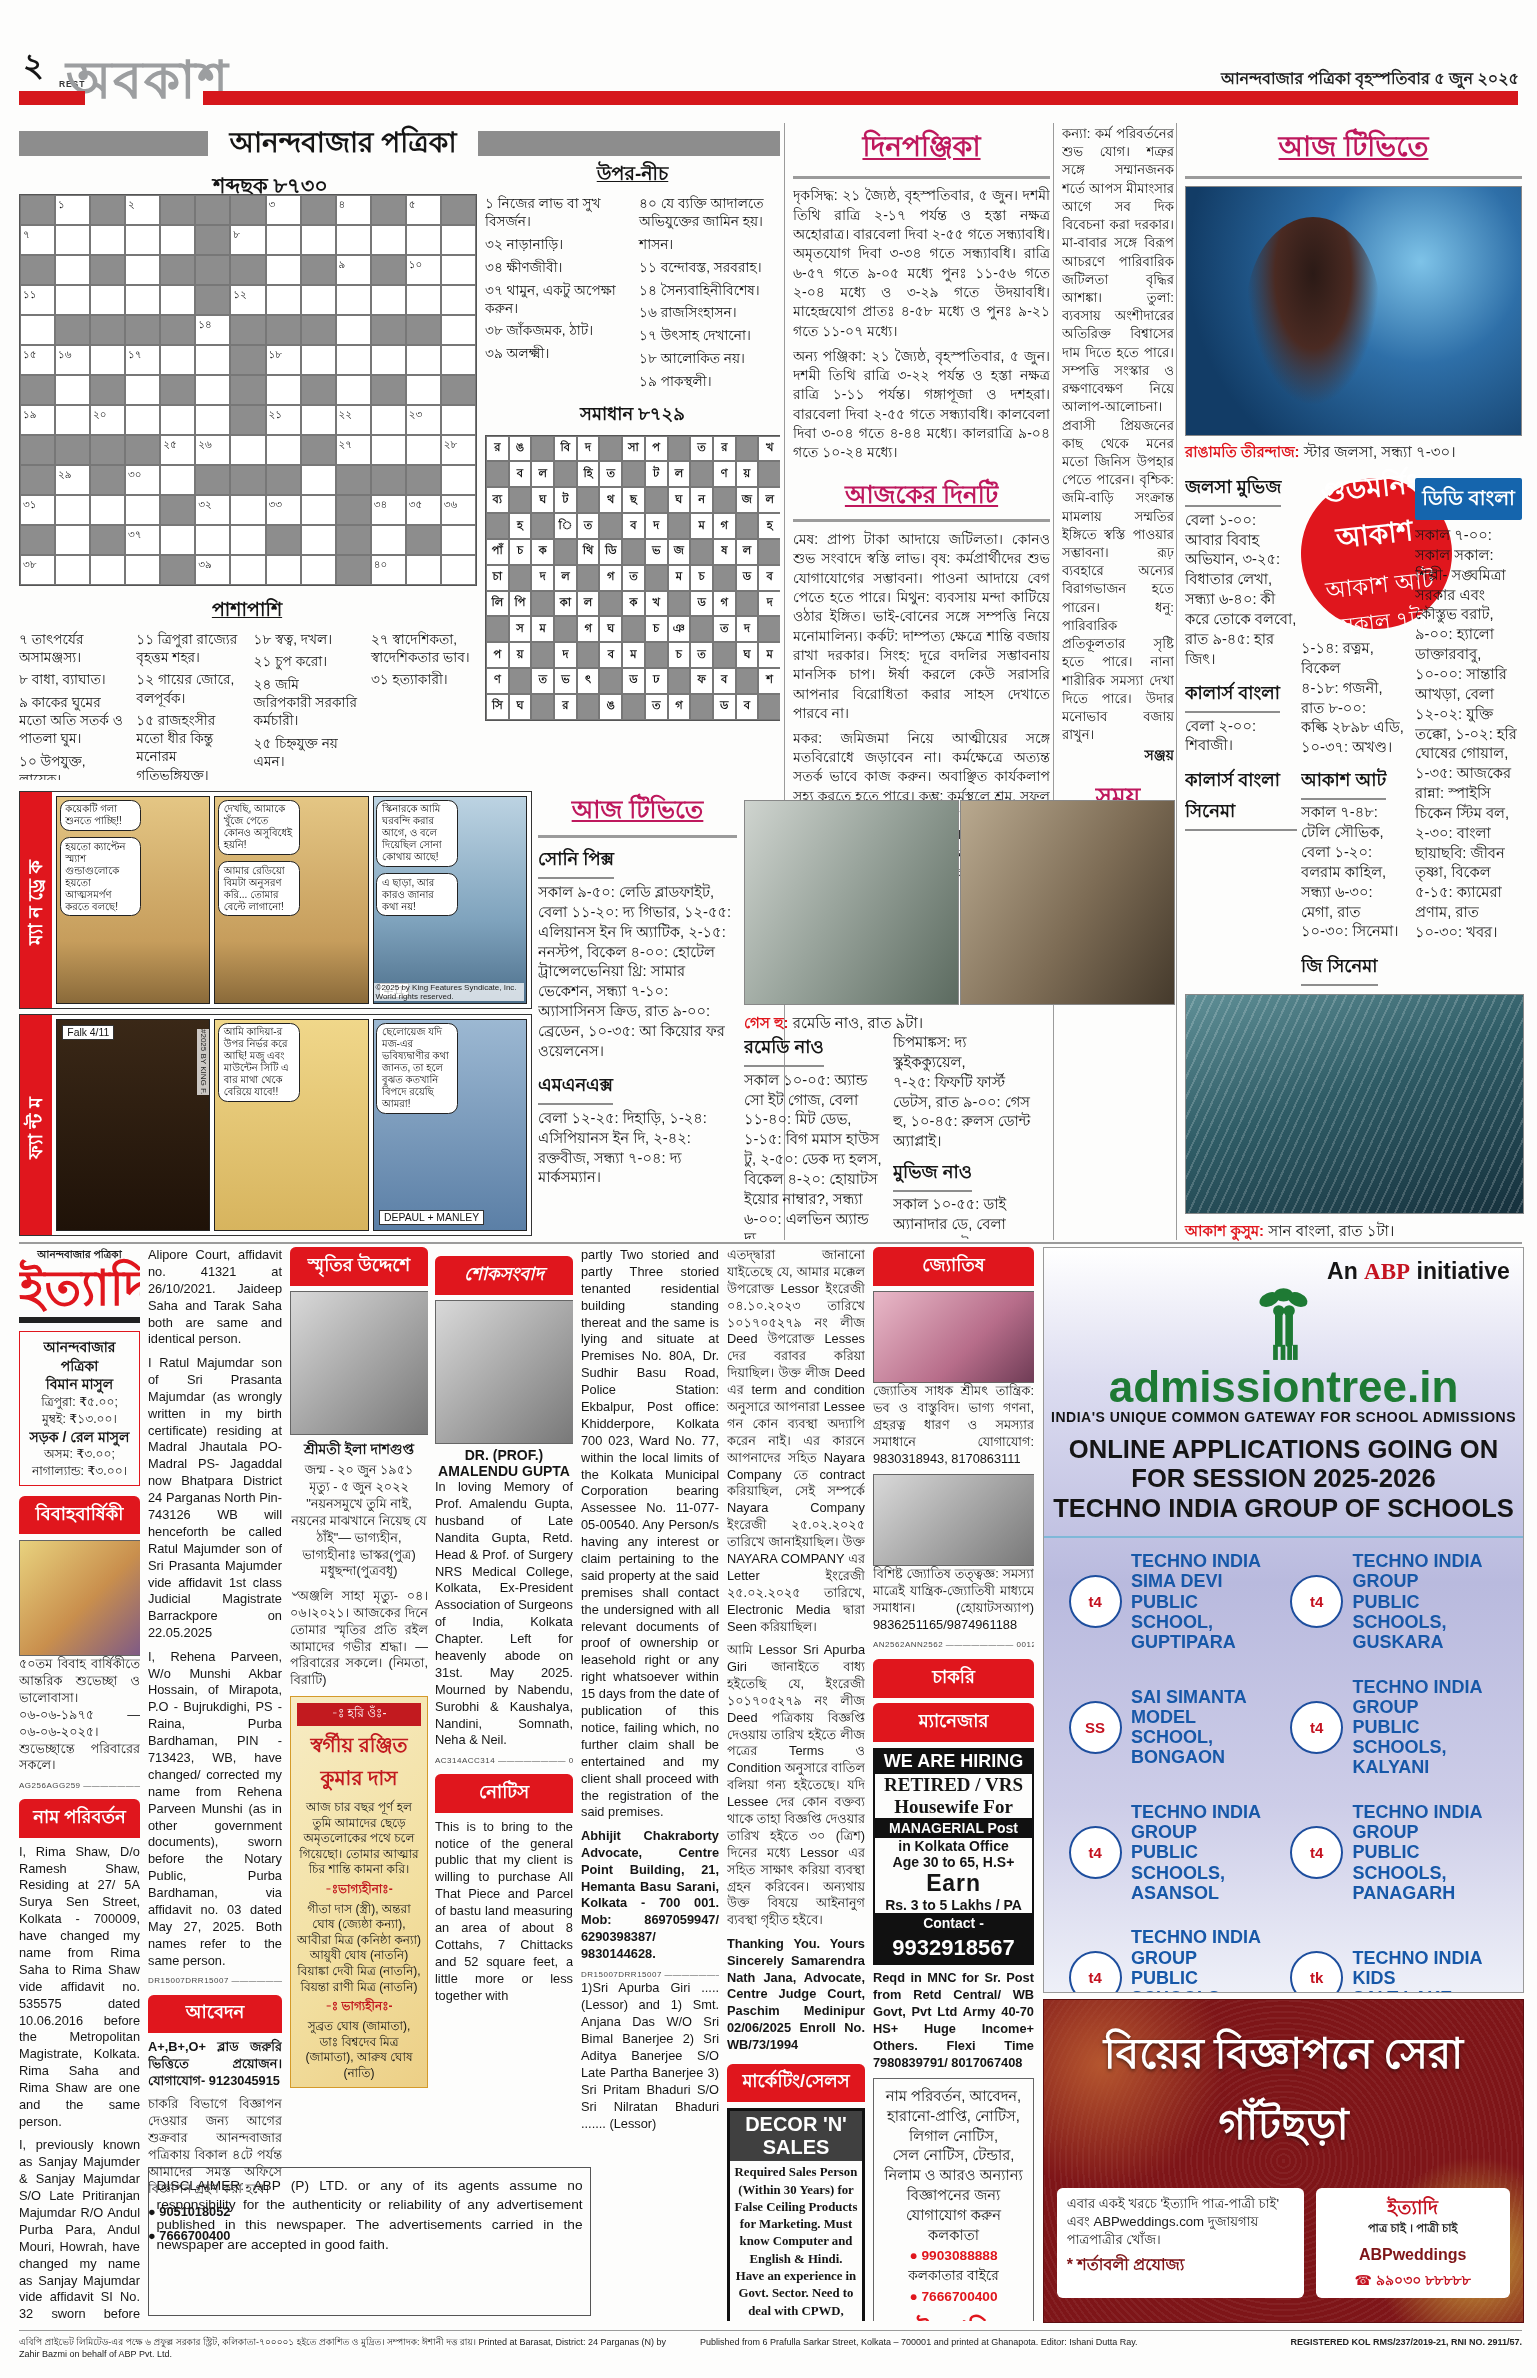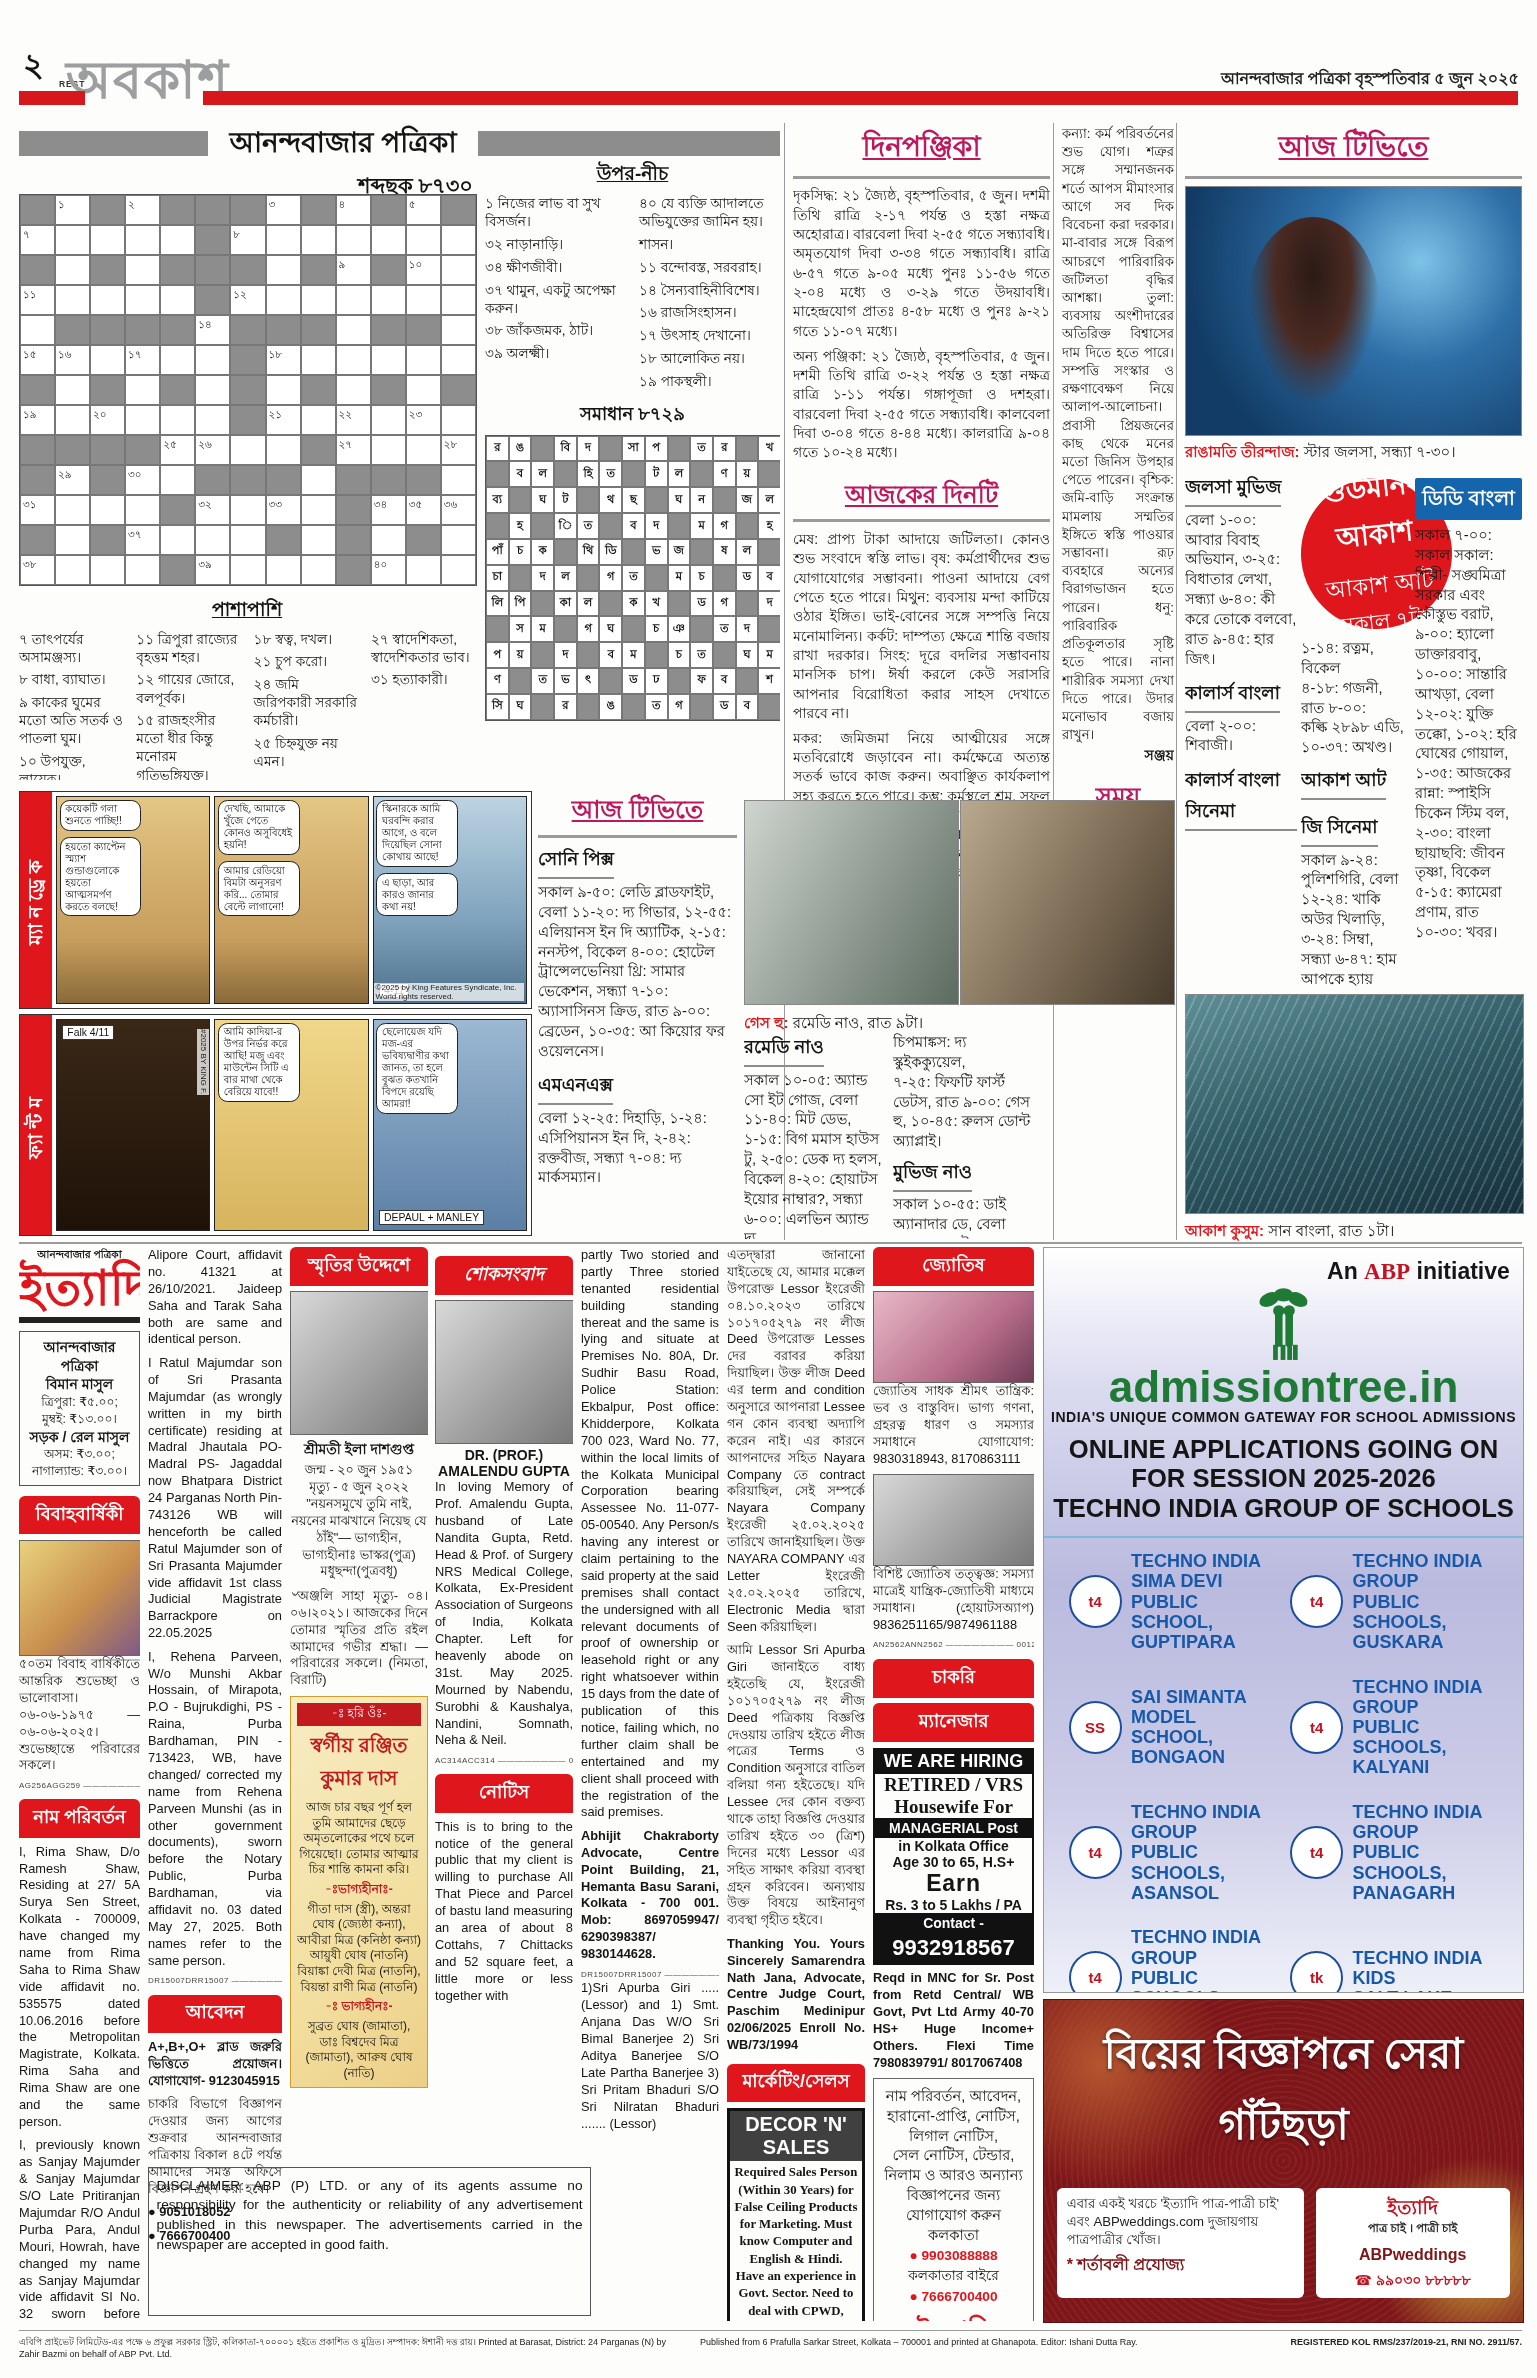--- a/index.html
+++ b/index.html
@@ -8,21 +8,21 @@
   .abs{position:absolute;}
   .hairline{background:#9b9b9b;}
   
   .pageno{font-family:"Liberation Serif",serif;font-size:32px;font-weight:bold;}
   .masthead{font-size:52px;font-weight:bold;color:#9c9ea0;letter-spacing:1.9px;}
   .sect-en{font-size:8.5px;font-weight:bold;color:#333;letter-spacing:0.9px;}
   .redbar{background:#d6171c;}
   .dateline{font-size:16px;font-weight:bold;color:#222;text-align:right;}
   
   .cw-paper{font-size:28px;font-weight:bold;text-align:center;}
-  .cw-title{font-size:21px;font-weight:bold;text-align:right;margin-top:1.9px;}
+  .cw-title{font-size:21px;font-weight:bold;text-align:left;margin-top:1.9px;}
   .graybar{background:#8d8d8d;height:24.6px;}
   .cwgrid{display:grid;grid-template-columns:repeat(13,1fr);border:0.9px solid #555;}
   .cwgrid .c{border:0.9px solid #777;position:relative;background:#fff;}
   .cwgrid .c.b{background:#8d8d8d;}
   .cwgrid .c span{position:absolute;top:0.9px;left:1.9px;font-size:10.4px;}
   .solgrid{display:grid;grid-template-columns:repeat(13,1fr);border:0.9px solid #555;}
   .solgrid .c{border:0.9px solid #777;background:#fff;display:flex;align-items:center;justify-content:center;font-size:11.4px;font-weight:bold;}
   .solgrid .c.b{background:#8d8d8d;}
   .clue-h{font-size:19px;font-weight:bold;text-align:center;text-decoration:underline;margin:3.8px 0;}
   .clue{font-size:13.7px;line-height:1.32;margin-bottom:4.7px;}
@@ -617,21 +617,21 @@
   </div>
   <div class="abs" style="left:1301px;top:639px;width:106px;height:350px;overflow:hidden;">
     <div>
         <div class="tln">১-১৪: রত্নম, বিকেল</div>
         <div class="tln">৪-১৮: গজনী, রাত ৮-০০:</div>
         <div class="tln">কল্কি ২৮৯৮ এডি,</div>
         <div class="tln">১০-৩৭: অখণ্ড।</div>
       </div>
     <div style="height:7.6px;"></div>
     <div>
-        <div class="chan"><div class="chan-h">আকাশ আট</div></div>
+        <div class="chan"><div class="chan-h">আকাশ আট</div><div class="tln">সকাল ৭-৪৮: টেলি সৌভিক, বেলা ১-২০: বলরাম কাহিল, সন্ধ্যা ৬-৩০: মেগা, রাত ১০-৩০: সিনেমা।</div></div>
         <div class="chan"><div class="chan-h">জি সিনেমা</div><div class="tln">সকাল ৯-২৪: পুলিশগিরি, বেলা ১২-২৪: খাকি অউর খিলাড়ি, ৩-২৪: সিম্বা, সন্ধ্যা ৬-৪৭: হাম আপকে হ্যায় কৌন, রাত ১০-৪৮: রাউডি রাঠৌর।</div></div>
       </div>
   </div>
   <div class="abs" style="left:1415px;top:478px;width:107px;height:511px;overflow:hidden;">
     <div class="ddb">ডিডি বাংলা</div>
     <div>
         <div class="tln">সকাল ৭-০০: সকাল সকাল: শিল্পী- সঙ্ঘমিত্রা সরকার এবং কৌস্তুভ বরাট, ৯-০০: হ্যালো ডাক্তারবাবু, ১০-০০: সান্তারি আখড়া, বেলা ১২-০২: যুক্তি তক্কো, ১-০২: হরি ঘোষের গোয়াল, ১-৩৫: আজকের রান্না: স্পাইসি চিকেন স্টিম বল, ২-৩০: বাংলা ছায়াছবি: জীবন তৃষ্ণা, বিকেল ৫-১৫: ক্যামেরা প্রণাম, রাত ১০-৩০: খবর।</div>
       </div>
   </div>
   <div class="abs photo ph-rain" style="left:1185px;top:994px;width:337px;height:218px;"></div>

